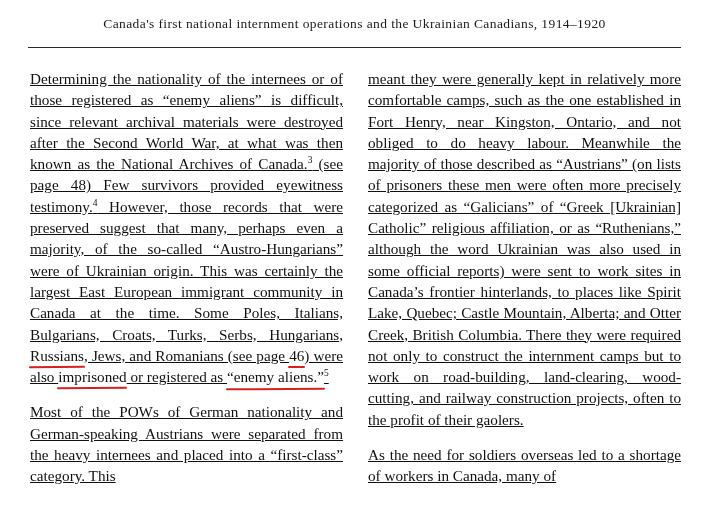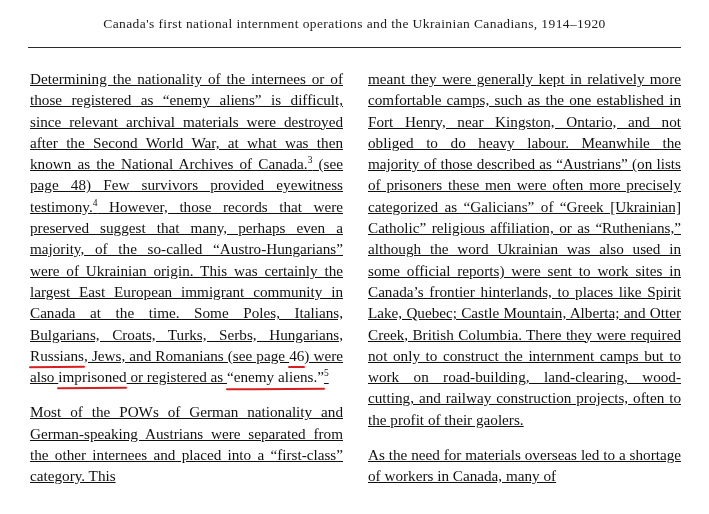--- a/index.html
+++ b/index.html
@@ -101,22 +101,22 @@
 
   <div class="running-head">Canada's first national internment operations and the Ukrainian Canadians, 1914–1920</div>
 
   <div class="header-rule"></div>
 
   <div class="columns">
 
     <div class="col">
       <p class="body"><span>Determining the nationality of the internees or of those registered as “enemy aliens” is difficult, since relevant archival materials were destroyed after the Second World War, at what was then known as the National Archives of Canada.</span><sup>3</sup><span> (see page 48) Few survivors provided eyewitness testimony.</span><sup>4</sup><span> However, those records that were preserved suggest that many, perhaps even a majority, of the so-called “Austro-Hungarians” were of Ukrainian origin. This was certainly the largest East European immigrant community in Canada at the time. Some Poles, Italians, Bulgarians, Croats, Turks, Serbs, Hungarians, </span><span class="ul-red">Russians</span><span>, Jews, and Romanians (see page </span><span class="ul-red">46</span><span>) were also </span><span class="ul-red">imprisoned</span><span> or registered as </span><span class="ul-red thick">“enemy aliens.”</span><sup>5</sup></p>
 
-      <p class="body">Most of the POWs of German nationality and German-speaking Austrians were separated from the other internees and placed into a “first-class” category. This</p>
+      <p class="body">Most of the POWs of German nationality and German-speaking Austrians were separated from the heavy internees and placed into a “first-class” category. This</p>
     </div>
 
     <div class="col">
       <p class="body">meant they were generally kept in relatively more comfortable camps, such as the one established in Fort Henry, near Kingston, Ontario, and not obliged to do heavy labour. Meanwhile the majority of those described as “Austrians” (on lists of prisoners these men were often more precisely categorized as “Galicians” of “Greek [Ukrainian] Catholic” religious affiliation, or as “Ruthenians,” although the word Ukrainian was also used in some official reports) were sent to work sites in Canada’s frontier hinterlands, to places like Spirit Lake, Quebec; Castle Mountain, Alberta; and Otter Creek, British Columbia. There they were required not only to construct the internment camps but to work on road-building, land-clearing, wood-cutting, and railway construction projects, often to the profit of their gaolers.</p>
-      <p class="body">As the need for materials overseas led to a shortage of workers in Canada, many of</p>
+      <p class="body">As the need for soldiers overseas led to a shortage of workers in Canada, many of</p>
     </div>
 
   </div>
 </div>
 
 </body></html>

